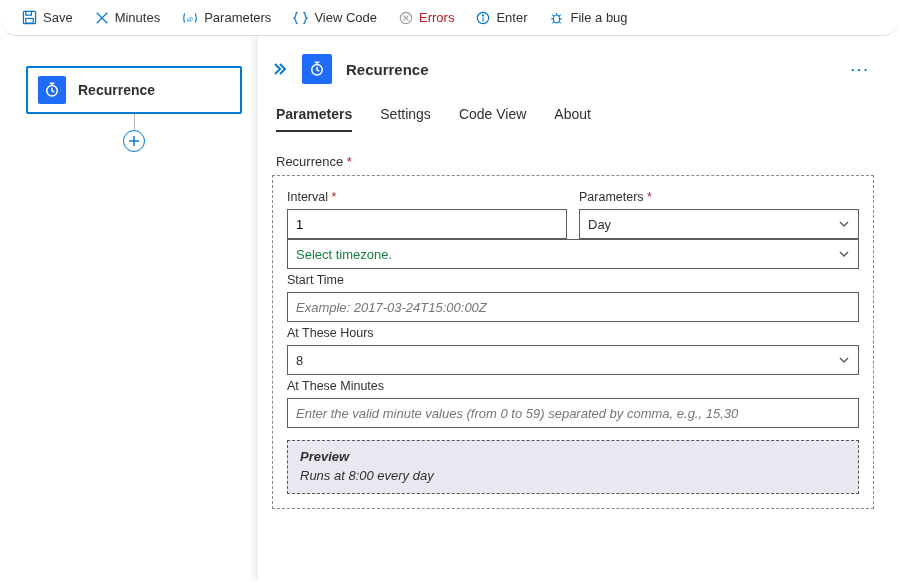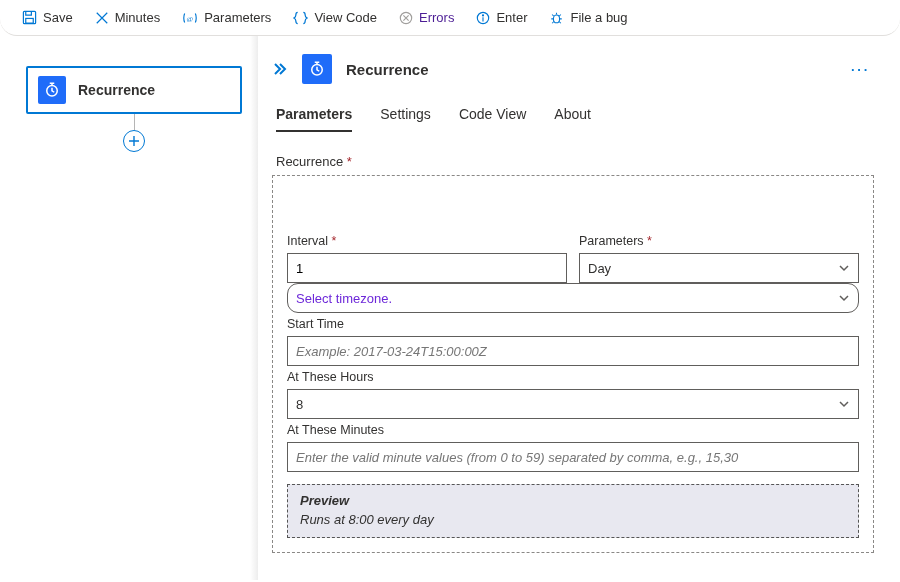--- a/index.html
+++ b/index.html
@@ -24,21 +24,21 @@
   .tool-btn {
     display: flex;
     align-items: center;
     gap: 6px;
     padding: 4px 10px;
     cursor: pointer;
     color: #323130;
     font-size: 13px;
   }
   .tool-btn .icon { color: #0078d4; display: inline-flex; }
-  .tool-btn.disabled { color: #4c1d95; cursor: default; }
+  .tool-btn.disabled { color: #b91c1c; cursor: default; }
   .tool-btn.disabled .icon { color: #a19f9d; }
   .body {
     display: flex;
     height: calc(582px - 38px);
   }
   .left-pane {
     width: 258px;
     padding: 30px 16px 16px 26px;
     position: relative;
   }
@@ -126,35 +126,34 @@
     font-size: 13px;
   }
   .req::after { content:" *"; color:#a4262c; }
   .dashed-box {
     border: 1px dashed #8a8886;
     padding: 10px 14px 14px;
   }
   .row2 {
     display: flex;
     gap: 12px;
-    margin-top: 44px;
   }
   .field { flex:1; display:flex; flex-direction:column; }
   .field-label { font-size:12.5px; margin: 4px 0 5px; }
   .control {
     height: 30px;
     border: 1px solid #605e5c;
     background:#fff;
     padding: 0 8px;
     font-family: inherit;
     font-size: 13px;
     display:flex; align-items:center; justify-content:space-between;
     cursor: pointer;
   }
-  .control.placeholder { color:#6d28d9; font-style:italic;border-radius:11px; }
+  .control.placeholder { color:#15803d; font-style:italic; }
   .control.placeholder.noitalic { font-style:normal; }
   input.control { cursor:text; }
   input.control::placeholder { color:#767676; font-style:italic; }
   .chev-down { color:#605e5c; }
   .preview-box {
     margin-top: 12px;
     border: 1px dashed #555;
     background: #e8e8f0;
     padding: 8px 12px 10px;
     font-style: italic;

